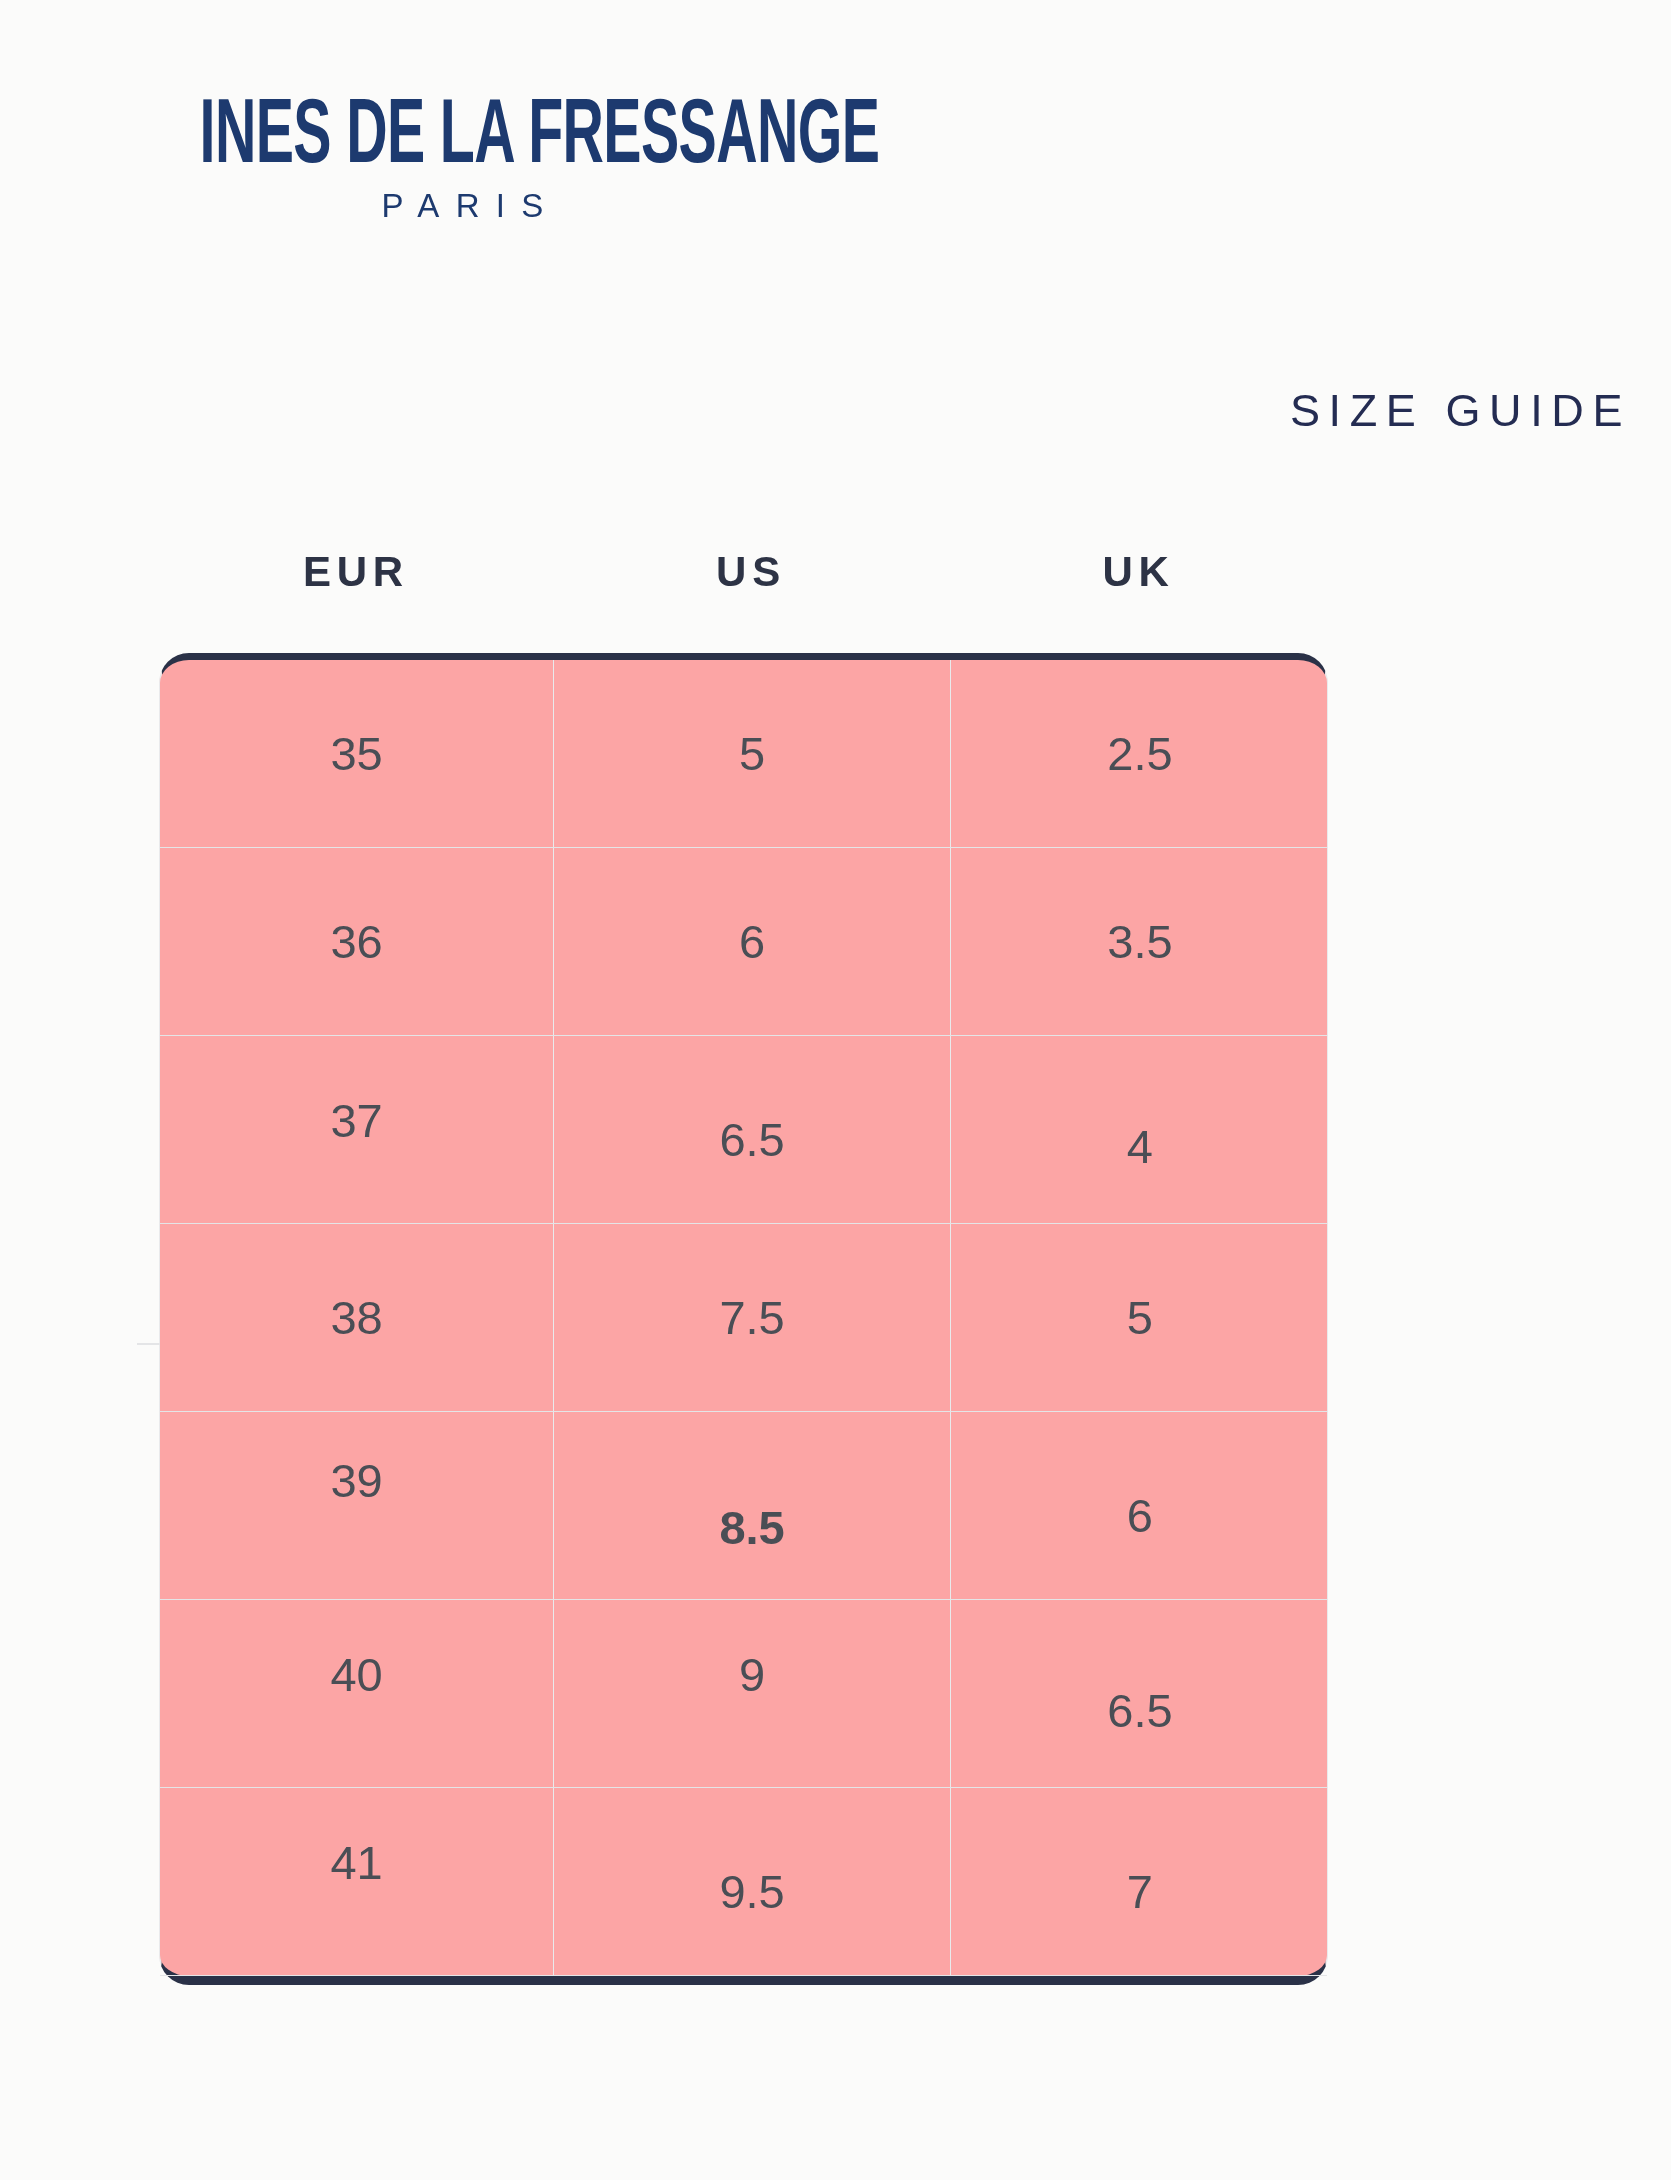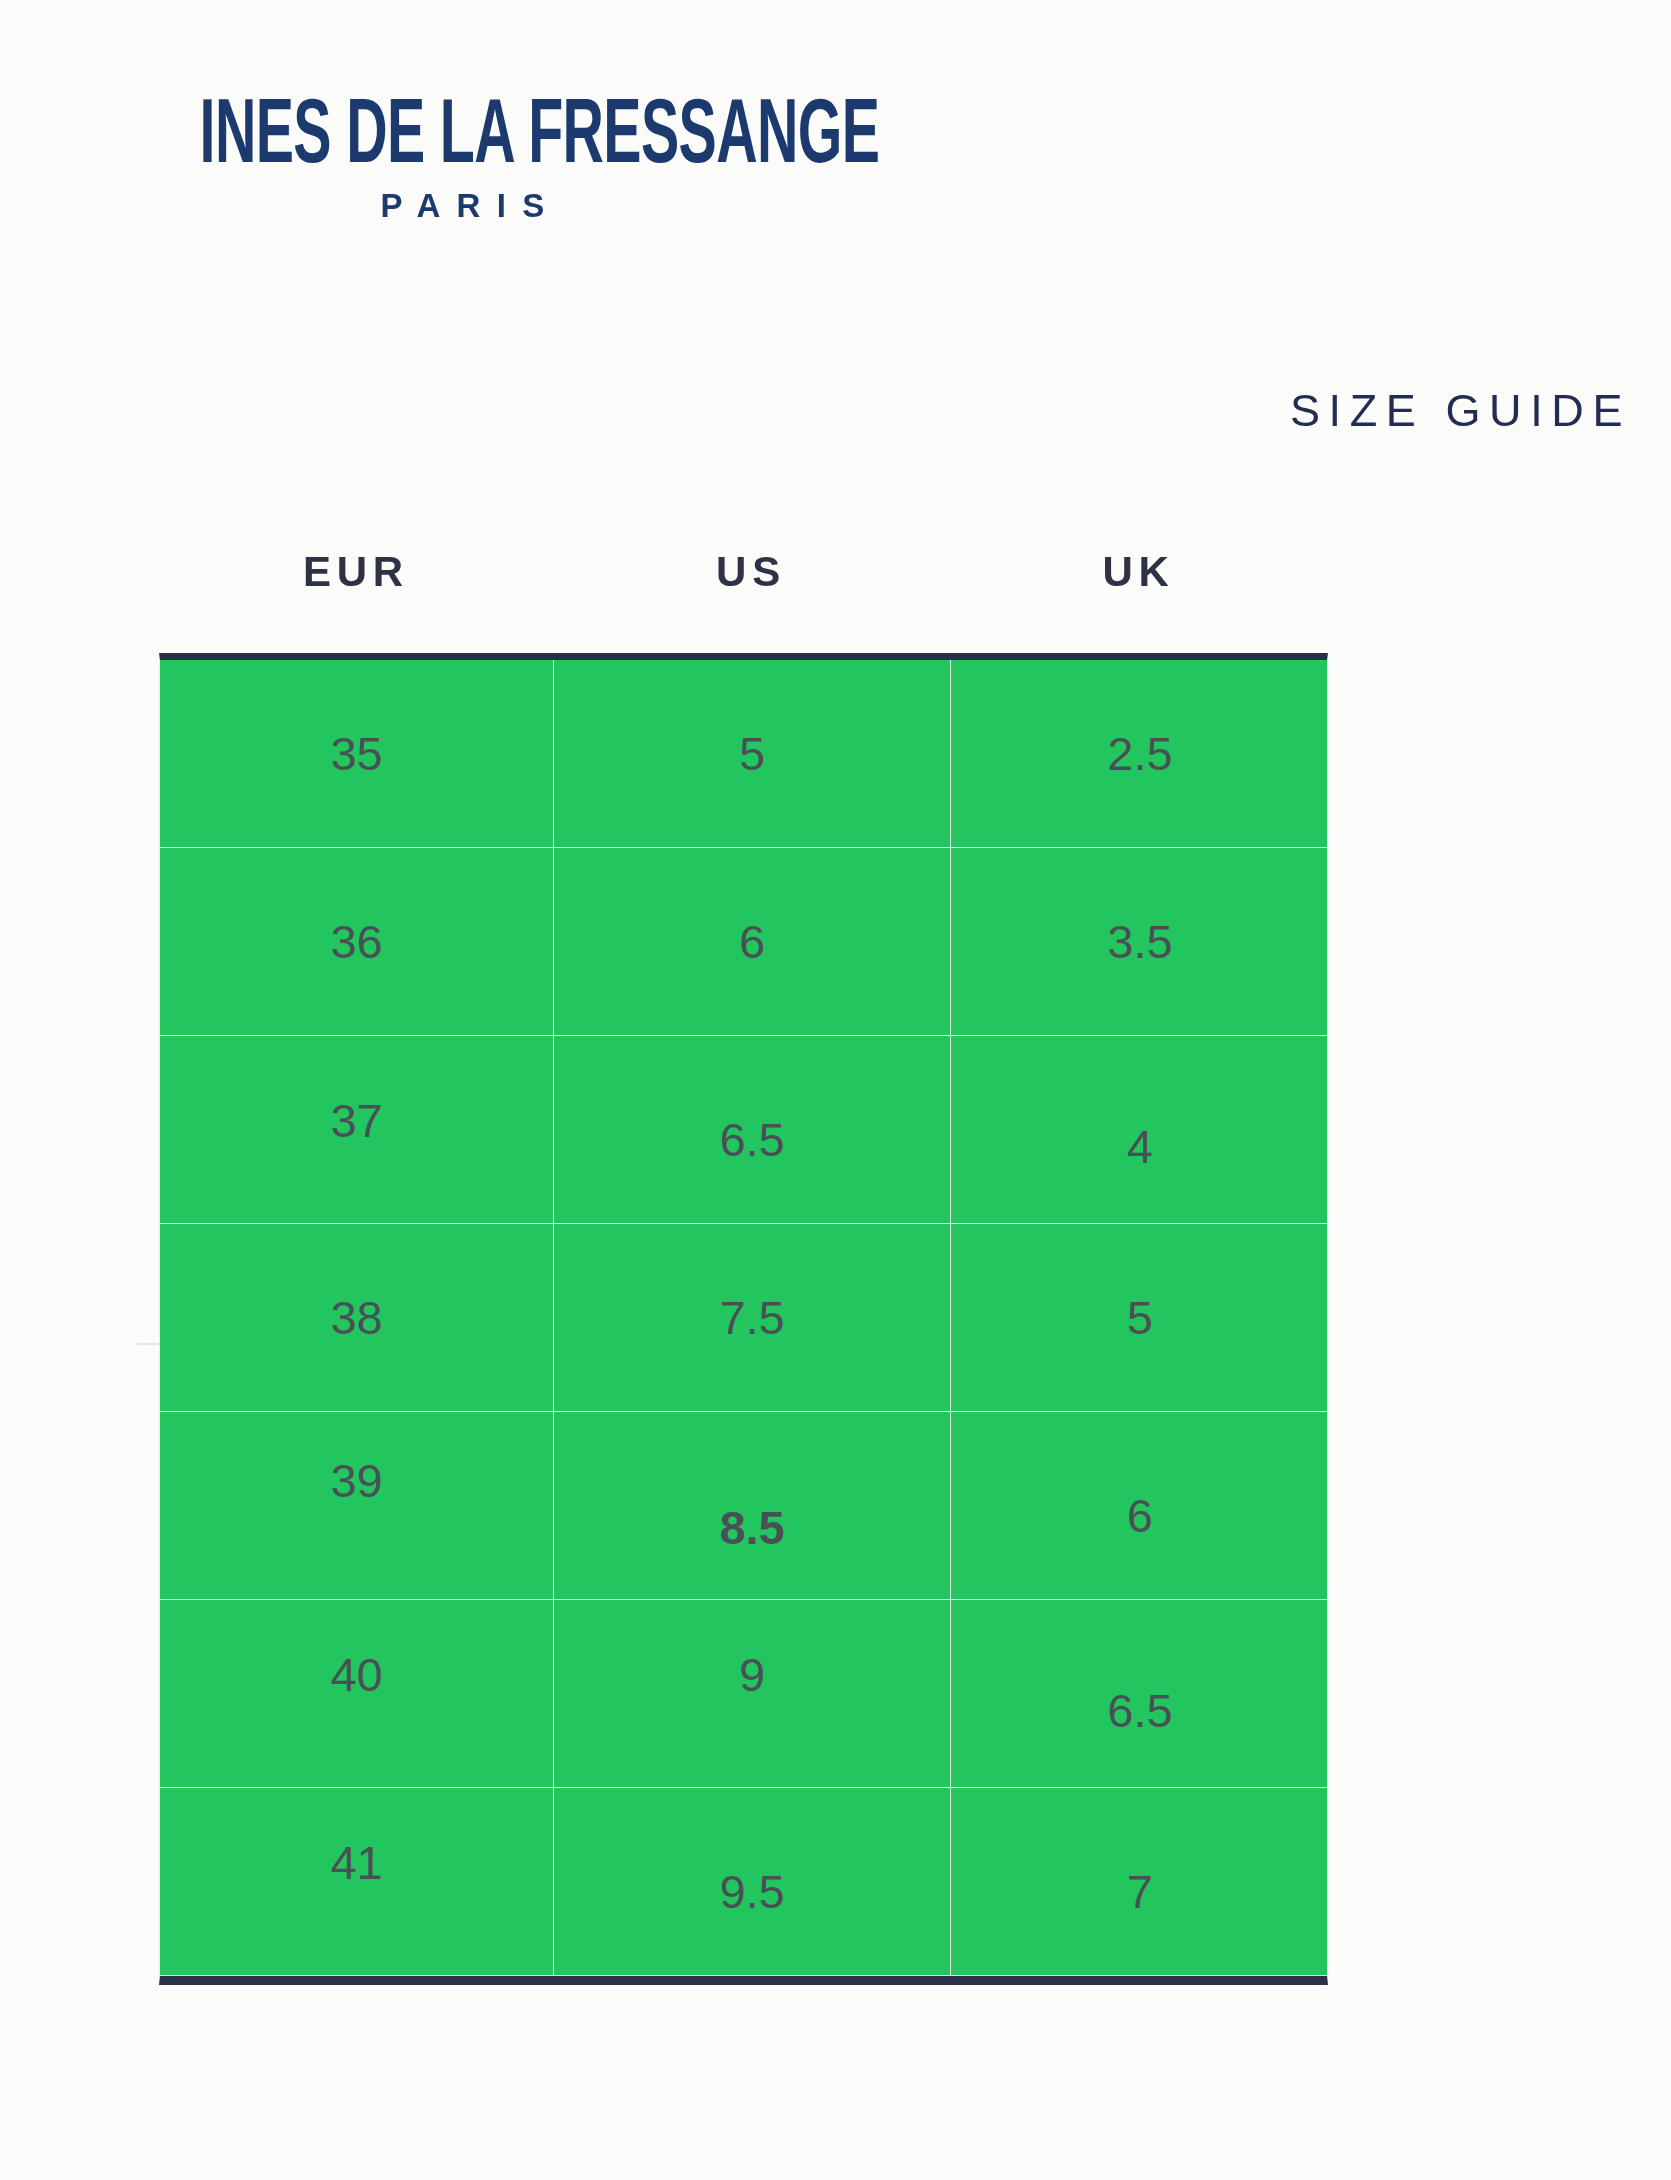--- a/index.html
+++ b/index.html
@@ -15,21 +15,21 @@
   .brand{position:absolute;left:0;top:85px;width:930px;text-align:center;}
   .brand-name{
     display:inline-block;
     font-size:91px;font-weight:700;letter-spacing:-1px;
     color:#1d3a6f;white-space:nowrap;
     transform:scaleX(0.63);transform-origin:center;
     line-height:1;
   }
   .brand-city{
     margin-top:13.4px;
-    font-size:33px;font-weight:700;letter-spacing:16.3px;
+    font-size:33px;font-weight:400;letter-spacing:16.3px;
     padding-left:11px; 
     color:#1d3a6f;line-height:1;
   }
 
   
   .page-title{
     position:absolute;top:384px;right:37px;margin:4px;
     font-size:45px;font-weight:500;letter-spacing:8.6px;
     color:#242c52;line-height:1;white-space:nowrap;
   }
@@ -46,21 +46,22 @@
   .c2{flex:0 0 33.9%;}
   .c3{flex:0 0 32.4%;}
 
   .tbox{
     position:relative;
     margin-top:48px;
     border-top:7.7px solid #2a3147;
     border-bottom:9.6px solid #2a3147;
     border-left:1.9px solid #e9eaec;
     border-right:1.9px solid #e9eaec;
-    background:#22c55e;
+    background:#fca5a5;
+    border-radius:30px;
   }
   .tr{display:flex;height:187px;border-bottom:1.9px solid #e4e5e7;}
   .tr:last-child{border-bottom:none;}
   .td{
     display:flex;align-items:center;justify-content:center;
     font-size:47px;font-weight:400;color:#4a4e55;line-height:1;
   }
   .td.c1,.td.c2{border-right:1.9px solid #e9eaec;}
 
   

